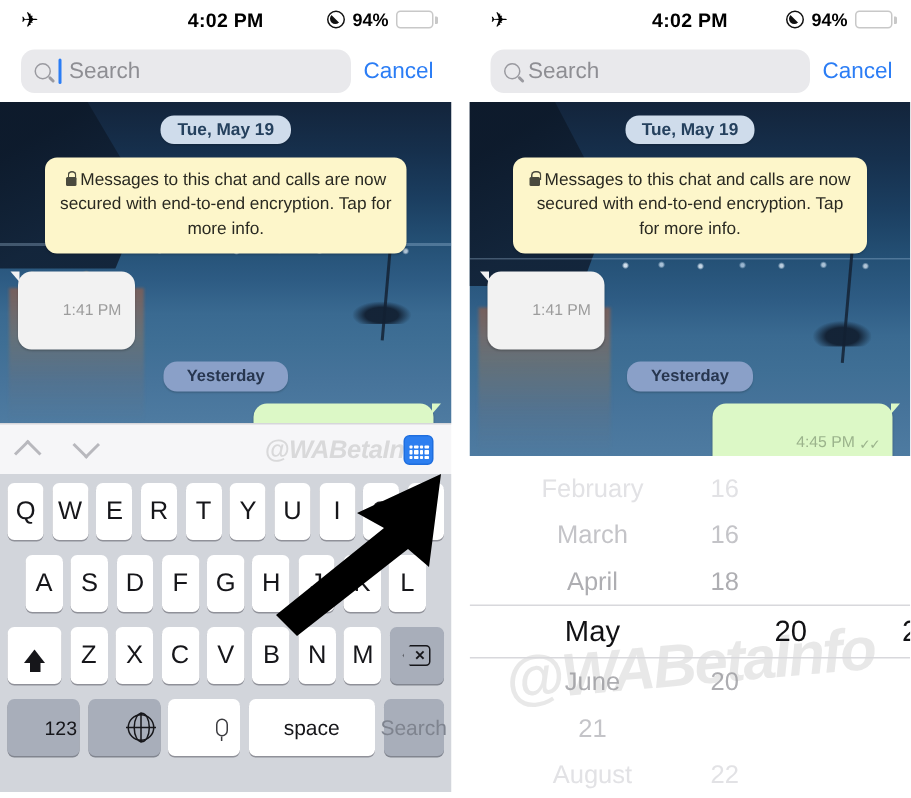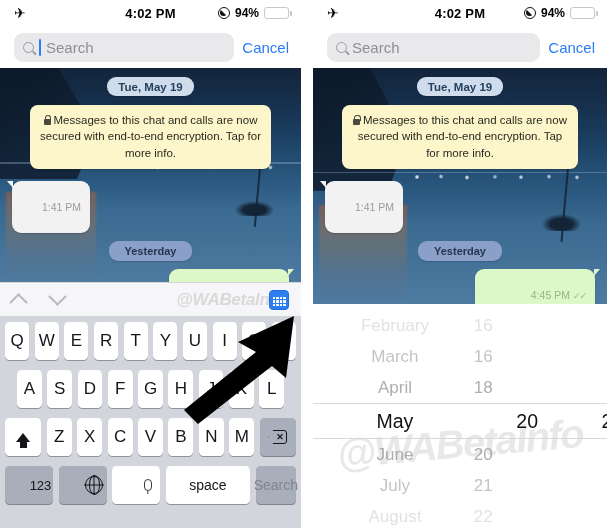--- a/index.html
+++ b/index.html
@@ -580,21 +580,20 @@
         </div>
         <span class="sel-bot" style="bottom:0;"></span>
       </div>
 
       <div class="prow n3">
         <span class="mo">June</span>
         <span class="dy">20</span>
         <span class="yr"></span>
       </div>
       <div class="prow n2">
-        <span class="mo">July</span>
         <span class="dy">21</span>
         <span class="yr"></span>
       </div>
       <div class="prow n1">
         <span class="mo">August</span>
         <span class="dy">22</span>
         <span class="yr"></span>
       </div>
     </div>
   </div>

